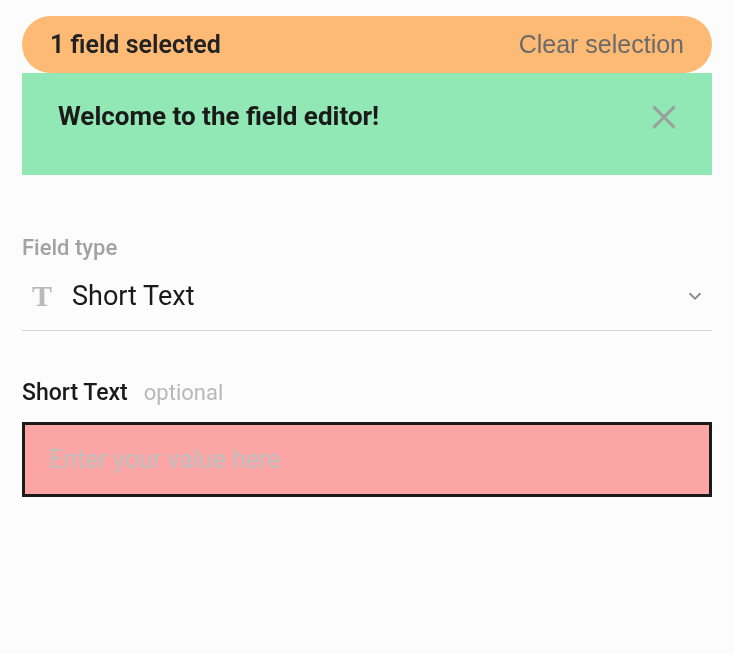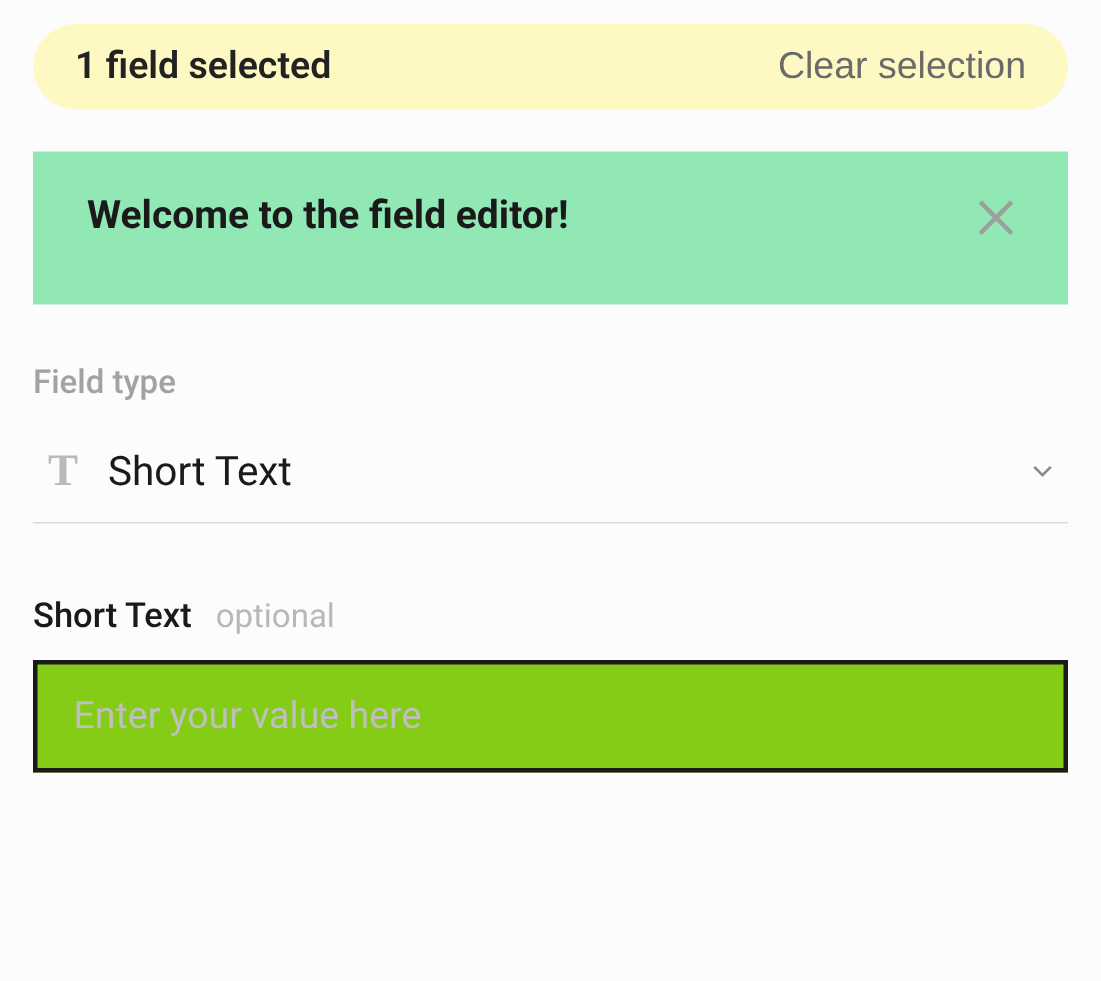--- a/index.html
+++ b/index.html
@@ -8,44 +8,43 @@
       background: #fcfcfc;
       width: 734px;
       height: 654px;
       padding: 16px 22px;
       color: #1a1a1a;
     }
     .selection-bar {
       display: flex;
       justify-content: space-between;
       align-items: center;
-      background: #fef9c3;
+      background: #fdba74;
       border-radius: 999px;
       padding: 14px 28px;
-      margin-bottom: 28px;
     }
     .selection-count {
       font-size: 25px;
       font-weight: 600;
       color: #222;
     }
     .clear-selection {
       font-size: 25px;
       font-weight: 500;
       color: #6a6a6a;
       cursor: pointer;
       background: none;
       border: none;
       font-family: Liberation Sans, sans-serif;
     }
     .welcome-banner {
       background: #91e8b5;
       padding: 28px 36px 34px 36px;
       position: relative;
-      margin-bottom: 40px;
+      margin-bottom: 60px;
     }
     .welcome-title {
       font-size: 26px;
       font-weight: 700;
       color: #1a1a1a;
       margin-bottom: 10px;
     }
     .welcome-body {
       font-size: 25px;
       line-height: 1.55;
@@ -62,21 +61,21 @@
       cursor: pointer;
       color: #9aa19d;
       background: none;
       border: none;
       padding: 0;
     }
     .section-label {
       font-size: 22px;
       color: #a2a2a2;
       font-weight: 500;
-      margin-bottom: 24px;
+      margin-bottom: 14px;
     }
     .field-type-select {
       display: flex;
       align-items: center;
       gap: 16px;
       padding: 6px 6px 18px 6px;
       border-bottom: 1px solid #d9d9d9;
       margin-bottom: 48px;
       cursor: pointer;
     }
@@ -118,21 +117,21 @@
       font-size: 22px;
       color: #b8b8b8;
       font-weight: 400;
     }
     .text-input {
       width: 100%;
       border: 3px solid #1a1a1a;
       padding: 20px 24px;
       font-size: 25px;
       font-family: inherit;
-      background: #84cc16;
+      background: #fca5a5;
       color: #1a1a1a;
       outline: none;
     }
     .text-input::placeholder {
       color: #bfbfbf;
     }
   </style>
 </head>
 <body>
 

